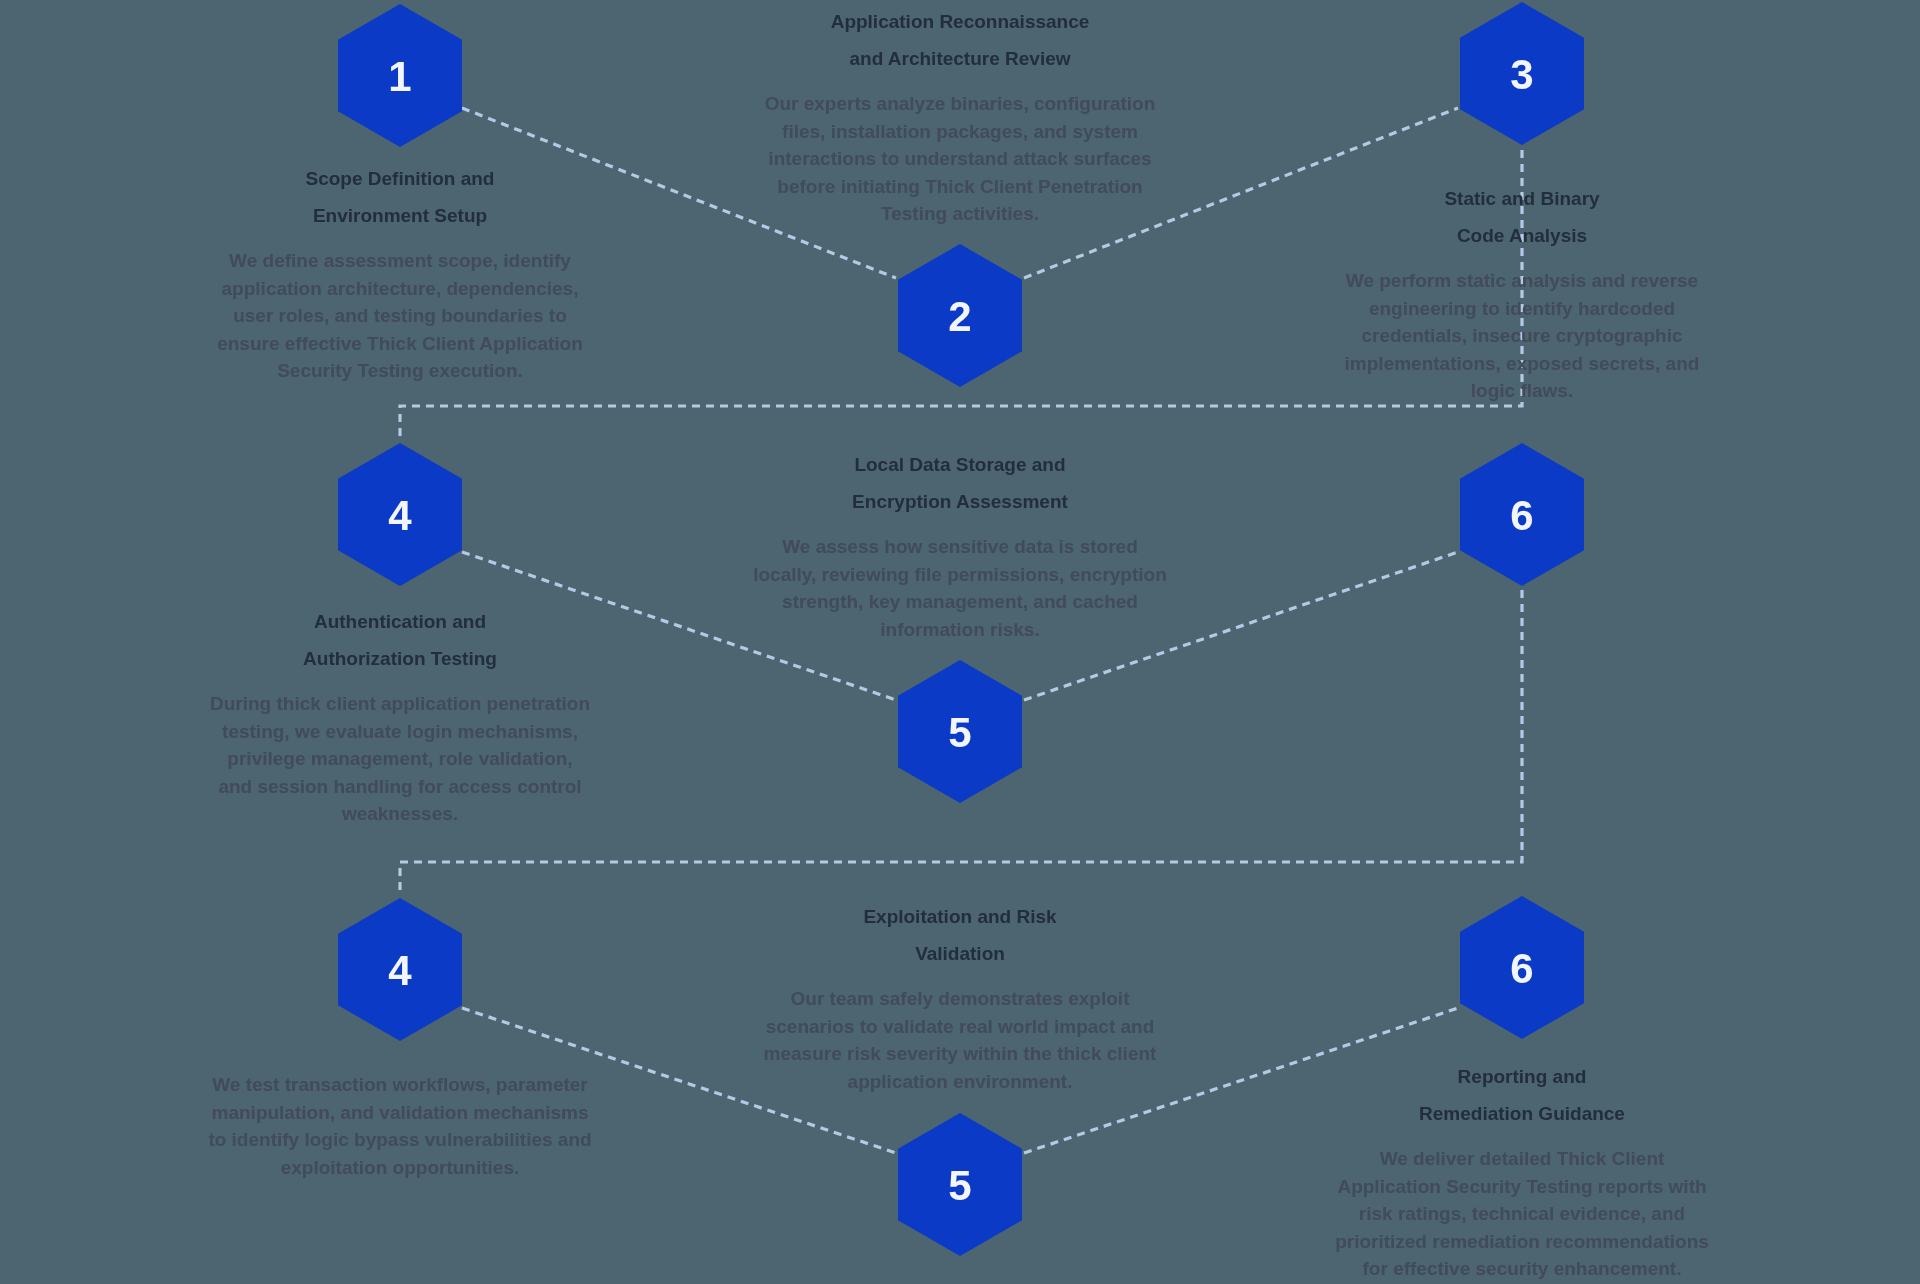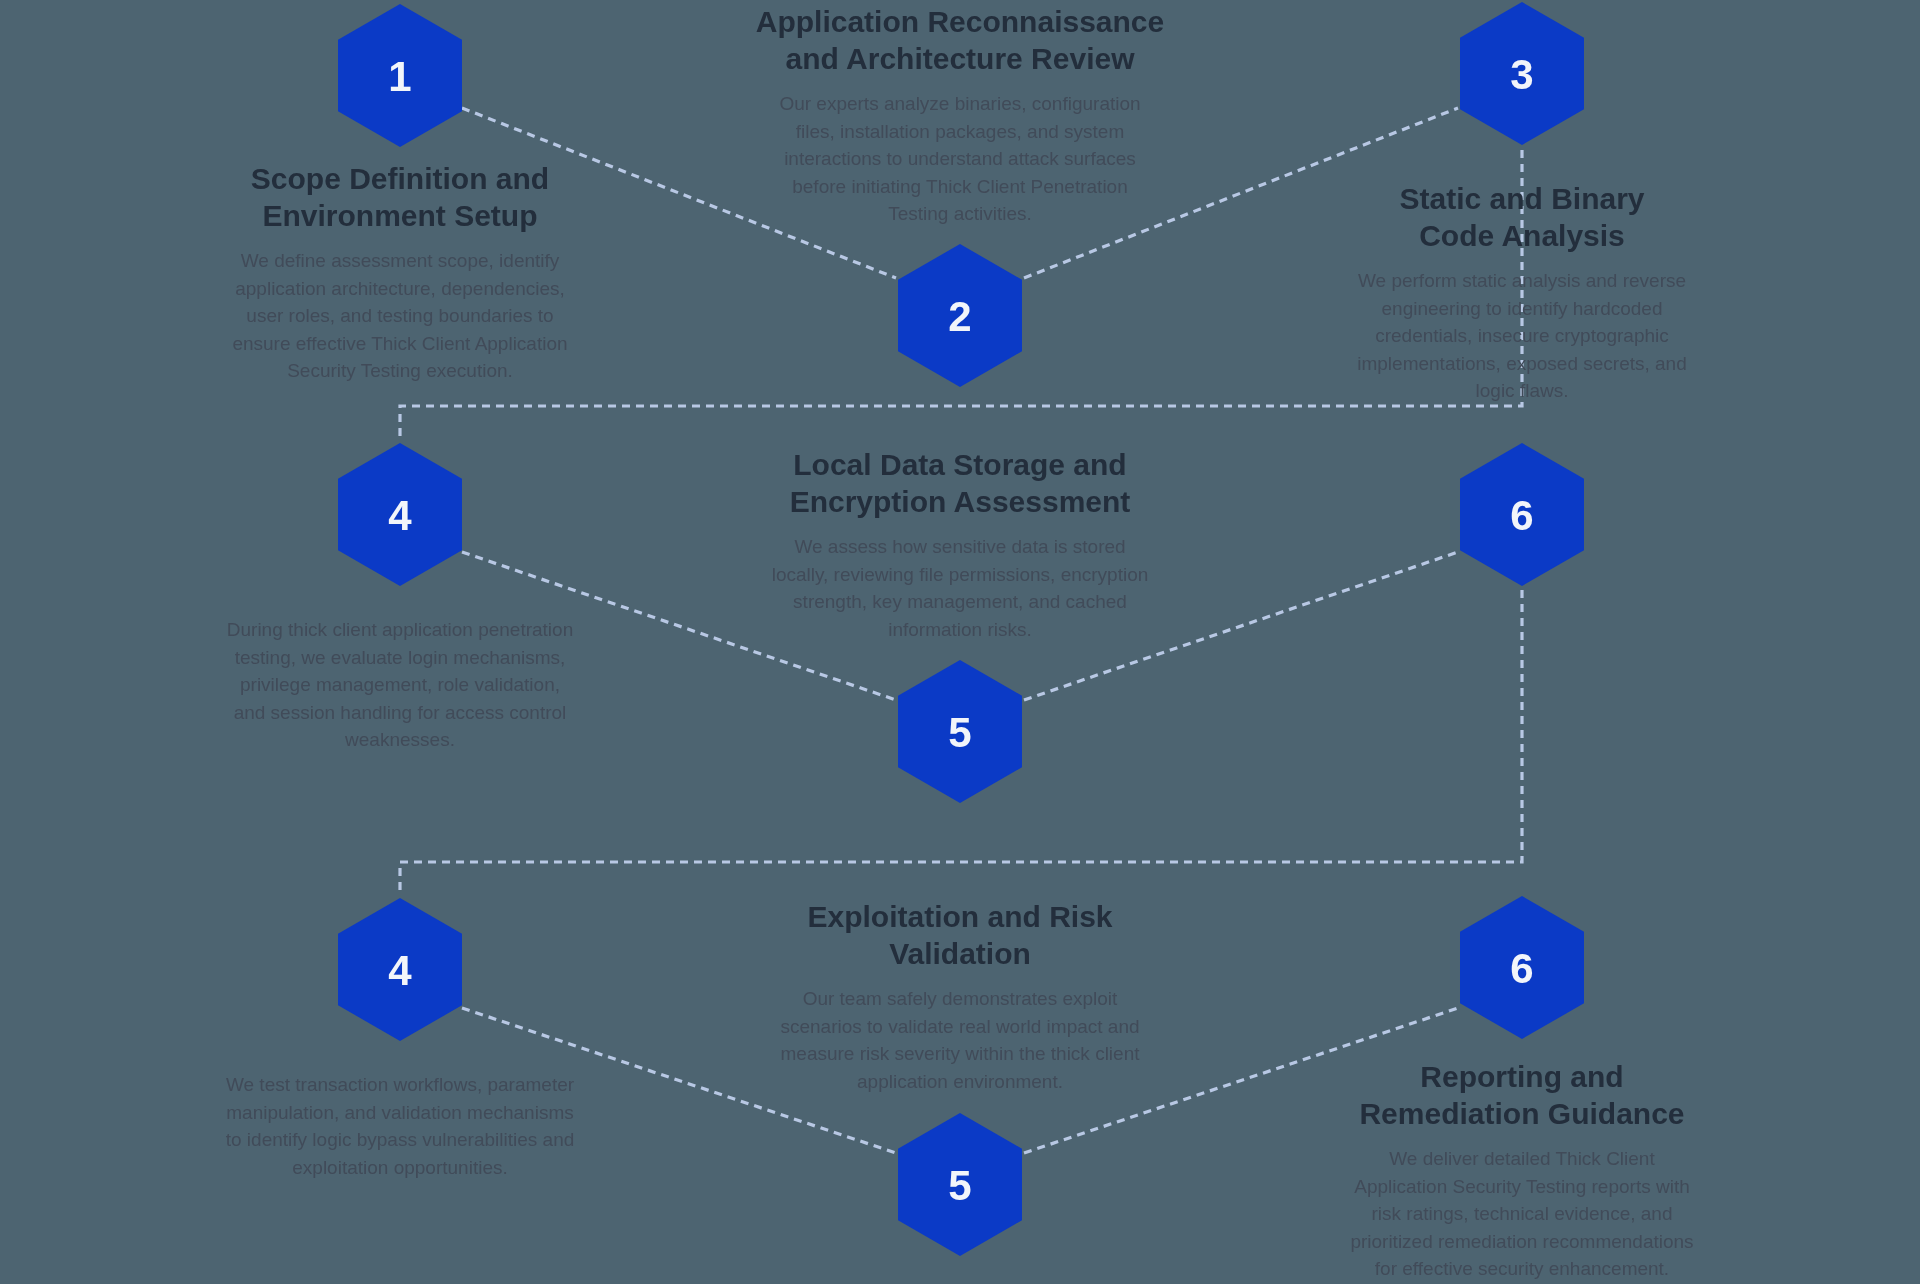--- a/index.html
+++ b/index.html
@@ -43,31 +43,31 @@
     line-height:1;
     margin-top:2px;
   }
   .txt{
     position:absolute;
     width:480px;
     text-align:center;
   }
   .txt .title{
     margin:0;
-    font-size:30px;
+    font-size:19px;
     line-height:37px;
     font-weight:bold;
     color:#232e3c;
     white-space:pre-line;
   }
   .txt .body{
     margin:13px 0 0 0;
     font-size:19px;
     line-height:27.5px;
-    font-weight:normal;
+    font-weight:bold;
     color:#414b59;
     white-space:pre-line;
   }
   
   .h1{left:338px;top:4px;}
   .h2{left:898px;top:244px;}
   .h3{left:1460px;top:2px;}
   .h4{left:338px;top:443px;}
   .h5{left:898px;top:660px;}
   .h6{left:1460px;top:443px;}
@@ -150,20 +150,22 @@
   <div class="txt t3">
     <h3 class="title">Static and Binary
 Code Analysis</h3>
     <p class="body">We perform static analysis and reverse
 engineering to identify hardcoded
 credentials, insecure cryptographic
 implementations, exposed secrets, and
 logic flaws.</p>
   </div>
   <div class="txt t4">
+    <h3 class="title">Authentication and
+Authorization Testing</h3>
     <p class="body">During thick client application penetration
 testing, we evaluate login mechanisms,
 privilege management, role validation,
 and session handling for access control
 weaknesses.</p>
   </div>
   <div class="txt t5">
     <h3 class="title">Local Data Storage and
 Encryption Assessment</h3>
     <p class="body">We assess how sensitive data is stored

